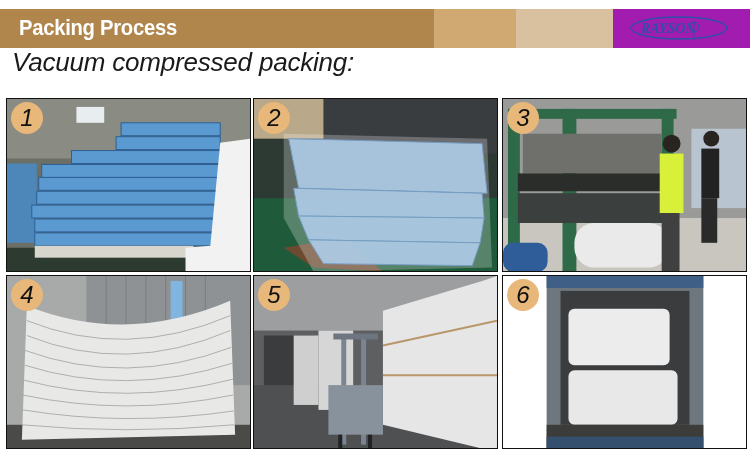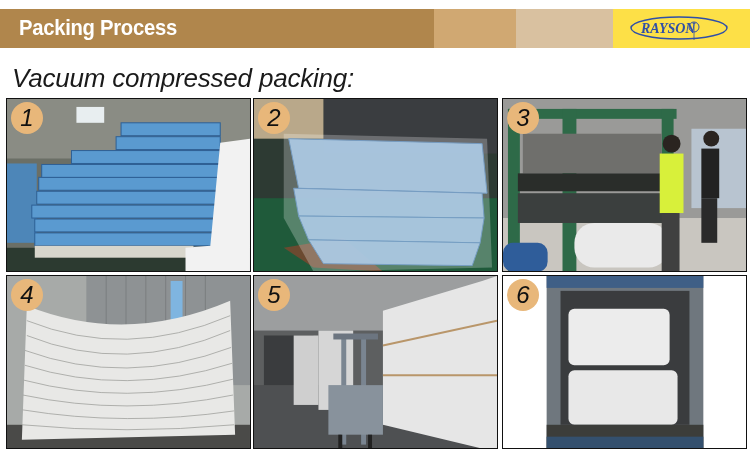--- a/index.html
+++ b/index.html
@@ -2,24 +2,24 @@
 <html><head>
 <meta charset="utf-8">
 <style>
   html,body{margin:0;padding:0;background:#fff;}
   body{width:750px;height:464px;position:relative;overflow:hidden;font-family:"Liberation Sans",sans-serif;}
   .header{position:absolute;left:0;top:1px;width:750px;height:39px;display:flex;margin-top:8px;}
   .seg{height:100%;}
   .seg1{width:444px;background:#B0864C;position:relative;}
   .seg2{width:84px;background:#D0A872;}
   .seg3{width:99px;background:#D9C1A0;}
-  .seg4{width:140px;background:#fde047;position:relative;}
+  .seg4{width:140px;background:#a21caf;position:relative;}
   .header-title{position:absolute;left:19px;top:6px;color:#fff;font-size:22px;font-weight:bold;letter-spacing:-0.3px;transform:scaleX(0.92);transform-origin:left;}
   .logo{position:absolute;left:16px;top:5px;width:100px;height:28px;}
-  .subtitle{position:absolute;left:12px;top:63px;font-size:26px;font-style:italic;color:#1a1a1a;letter-spacing:-0.2px;}
+  .subtitle{position:absolute;left:12px;top:47px;font-size:26px;font-style:italic;color:#1a1a1a;letter-spacing:-0.2px;}
   .grid{position:absolute;left:6px;top:98px;width:742px;height:351px;}
   .cell{position:absolute;width:245px;height:174px;border:1px solid #111;box-sizing:border-box;overflow:hidden;}
   .badge{position:absolute;left:4px;top:3px;width:32px;height:32px;border-radius:50%;background:#E8B77A;display:flex;align-items:center;justify-content:center;font-size:24px;font-style:italic;color:#111;z-index:3;}
   .scene{position:absolute;inset:0;}
 </style>
 </head>
 <body>
 
 <div class="header">
   <div class="seg seg1">

